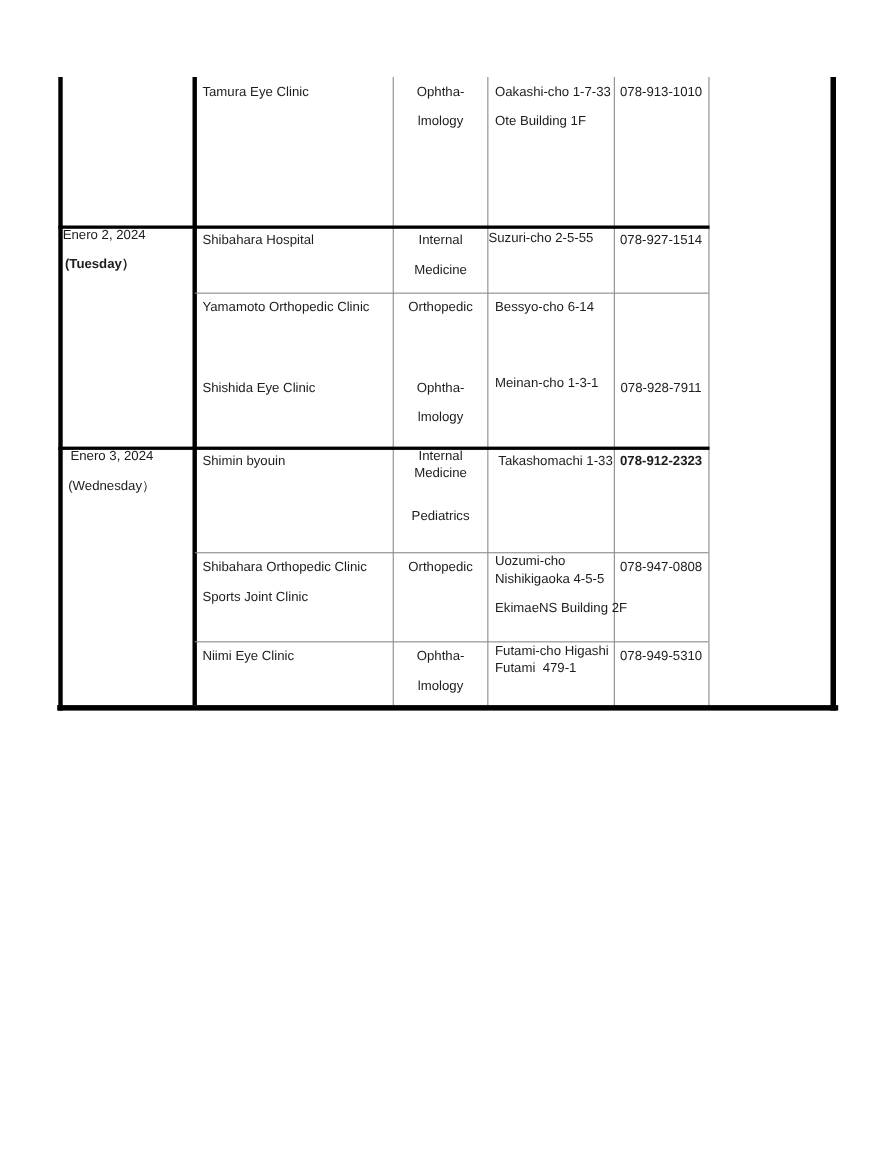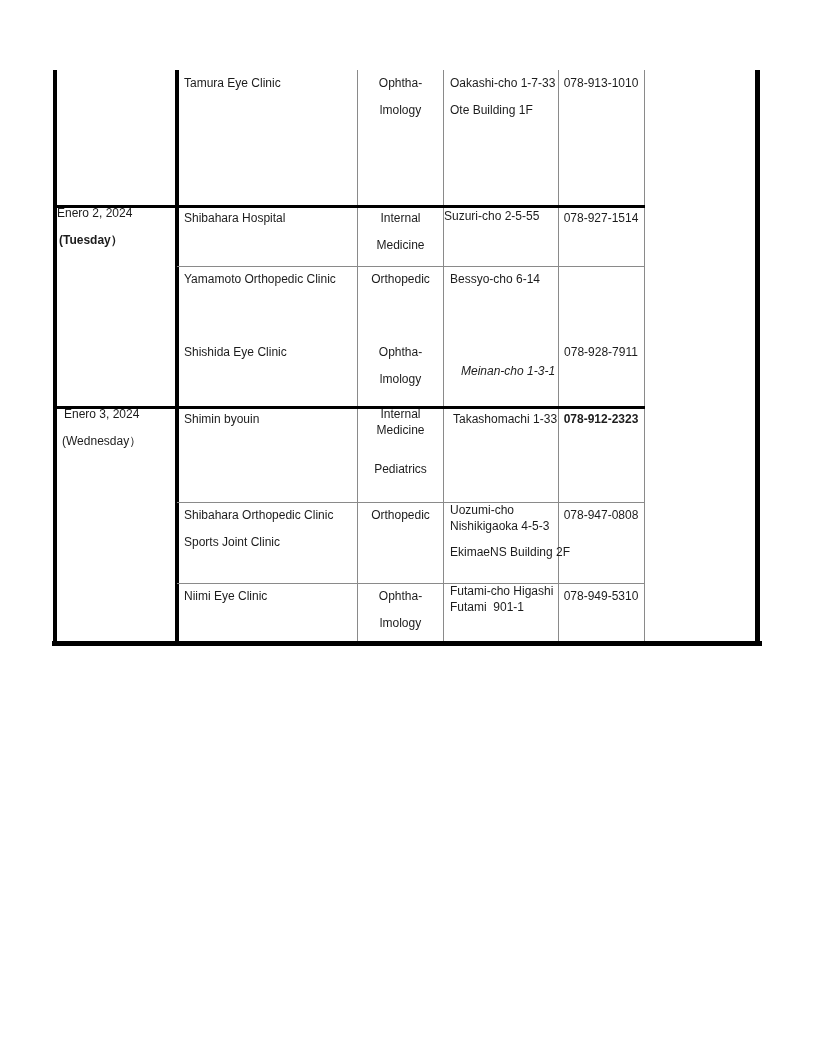--- a/index.html
+++ b/index.html
@@ -73,21 +73,21 @@
     <div class="cell left lh-wide" style="left: 443px; top: 266px; width: 115px; height: 73px; padding-left: 7px;">
       <div class="blk">Bessyo-cho 6-14</div>
     </div>
     <div class="cell left lh-wide" style="left: 177px; top: 339px; width: 181px; height: 67px; padding-left: 7px;">
       <div class="blk">Shishida Eye Clinic</div>
     </div>
     <div class="cell center lh-wide" style="left: 358px; top: 339px; width: 85px; height: 67px;">
       <div class="blk">Ophtha-
 lmology</div>
     </div>
-    <div class="cell left lh-wide" style="left: 443px; top: 358px; width: 115px; height: 67px; padding-left: 18px; font-style: italic;">
+    <div class="cell left lh-wide" style="left: 443px; top: 335px; width: 115px; height: 67px; padding-left: 7px;">
       <div class="blk">Meinan-cho 1-3-1</div>
     </div>
     <div class="cell center lh-wide" style="left: 558px; top: 339px; width: 86px; height: 67px;">
       <div class="blk">078-928-7911</div>
     </div>
     <div class="cell left lh-wide" style="left: 177px; top: 406px; width: 181px; height: 96px; padding-left: 7px;">
       <div class="blk">Shimin byouin</div>
     </div>
     <div class="cell center lh-tight" style="left: 358px; top: 406px; width: 85px; height: 96px;">
       <div class="blk">Internal
@@ -102,36 +102,36 @@
     </div>
     <div class="cell left lh-wide" style="left: 177px; top: 502px; width: 181px; height: 81px; padding-left: 7px;">
       <div class="blk">Shibahara Orthopedic Clinic
 Sports Joint Clinic</div>
     </div>
     <div class="cell center lh-wide" style="left: 358px; top: 502px; width: 85px; height: 81px;">
       <div class="blk">Orthopedic</div>
     </div>
     <div class="cell left lh-tight" style="left: 443px; top: 502px; width: 115px; height: 81px; padding-left: 7px;">
       <div class="blk">Uozumi-cho
-Nishikigaoka 4-5-3</div>
+Nishikigaoka 4-5-5</div>
       <div class="blk" style="margin-top: 10px;">EkimaeNS Building 2F</div>
     </div>
     <div class="cell center lh-wide" style="left: 558px; top: 502px; width: 86px; height: 81px;">
       <div class="blk">078-947-0808</div>
     </div>
     <div class="cell left lh-wide" style="left: 177px; top: 583px; width: 181px; height: 58px; padding-left: 7px;">
       <div class="blk">Niimi Eye Clinic</div>
     </div>
     <div class="cell center lh-wide" style="left: 358px; top: 583px; width: 85px; height: 58px;">
       <div class="blk">Ophtha-
 lmology</div>
     </div>
     <div class="cell left lh-tight" style="left: 443px; top: 583px; width: 115px; height: 58px; padding-left: 7px;">
       <div class="blk">Futami-cho Higashi
-Futami  901-1</div>
+Futami  479-1</div>
     </div>
     <div class="cell center lh-wide" style="left: 558px; top: 583px; width: 86px; height: 58px;">
       <div class="blk">078-949-5310</div>
     </div>
     <div class="cell left " style="left: 55px; top: 205px; width: 120px; height: 201px;">
       <div class="date-line" style="margin-left: 2px;">Enero 2, 2024</div>
       <div class="date-line" style="margin-left: 4px; margin-top: 11px; font-weight: bold;">(Tuesday）</div>
     </div>
     <div class="cell left " style="left: 55px; top: 406px; width: 120px; height: 235px;">
       <div class="date-line" style="margin-left: 9px;">Enero 3, 2024</div>

